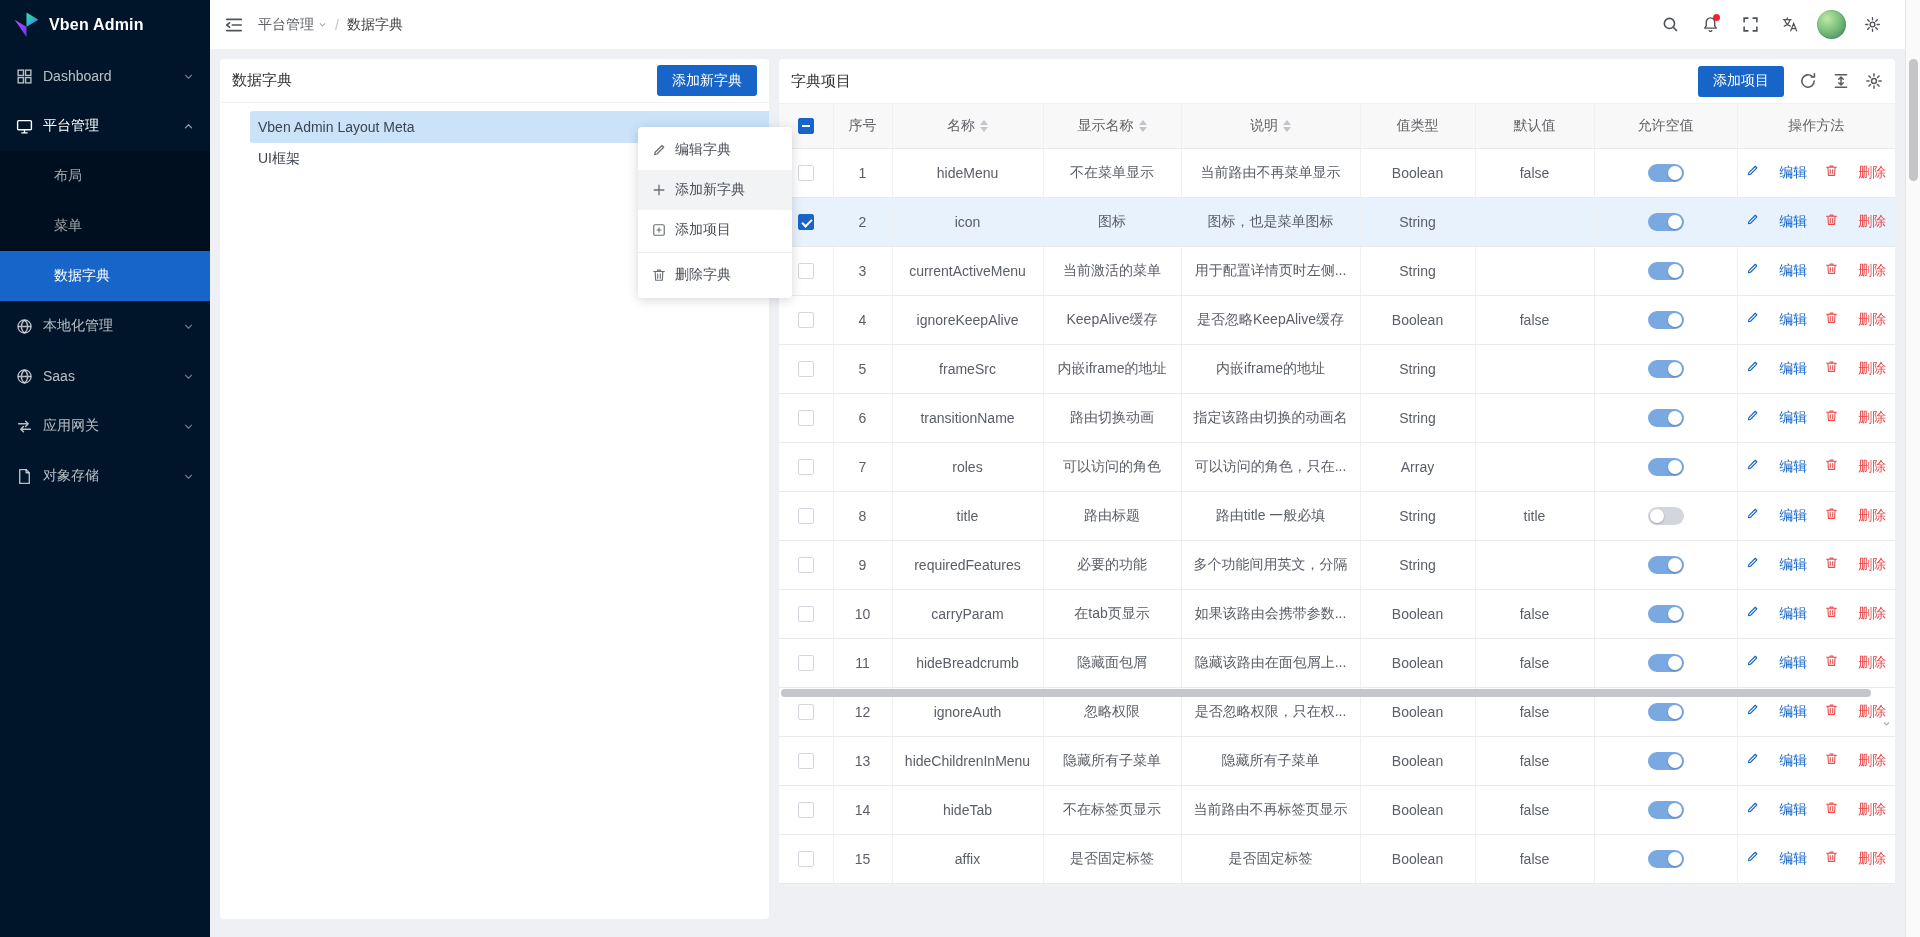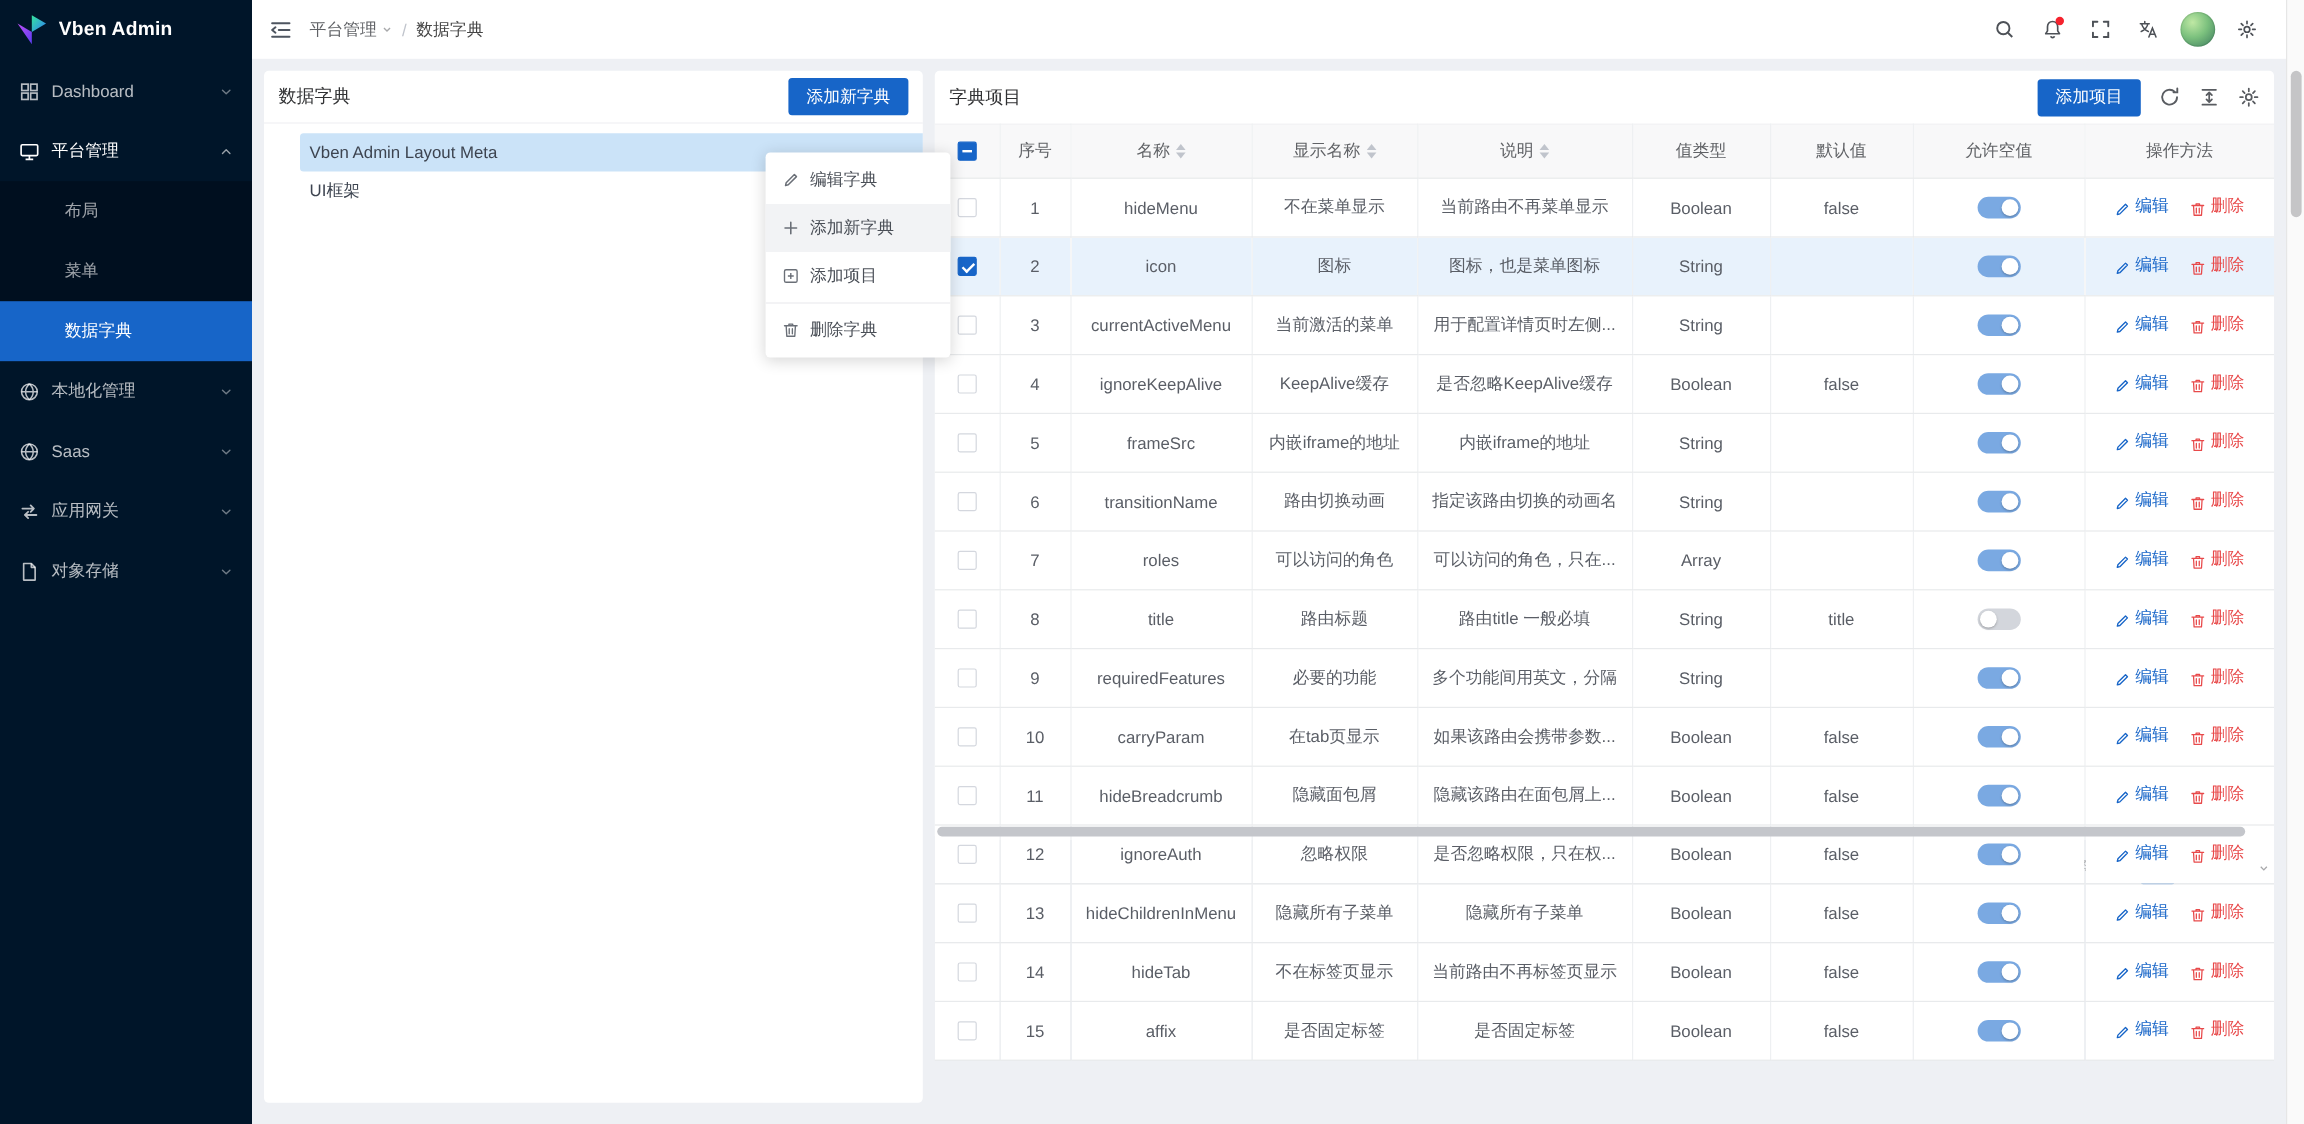--- a/index.html
+++ b/index.html
@@ -68,21 +68,21 @@
 .sort .s-up{border-bottom:5px solid #c0c4cc}
 .sort .s-down{border-top:5px solid #c0c4cc}
 .cb{width:16px;height:16px;border:1px solid #d4d7de;border-radius:2px;background:#fff;margin:0 auto;cursor:pointer;position:relative;display:block}
 .cb.checked,.cb.ind{background:#1765c8;border-color:#1765c8}
 .cb.checked::after{content:"";position:absolute;left:5px;top:1.5px;width:4px;height:8px;border-right:2px solid #fff;border-bottom:2px solid #fff;transform:rotate(45deg)}
 .cb.ind::after{content:"";position:absolute;left:3px;top:6px;width:8px;height:2px;background:#fff}
 .switch{width:36px;height:18px;border-radius:9px;background:#7aa9e2;display:inline-block;position:relative;cursor:pointer;vertical-align:middle}
 .switch::after{content:"";position:absolute;top:2px;left:20px;width:14px;height:14px;border-radius:50%;background:#fff;box-shadow:0 1px 2px rgba(0,0,0,.25)}
 .switch.off{background:#d3d6dc}
 .switch.off::after{left:2px}
-.act{display:inline-flex;align-items:flex-end;gap:4px;font-size:14px;cursor:pointer;margin:0 7px;text-decoration:none}
+.act{display:inline-flex;align-items:flex-start;gap:20px;font-size:14px;cursor:pointer;margin:0 7px;text-decoration:none}
 .act svg{width:13px;height:13px}
 .act.edit{color:#1765c8}
 .act.del{color:#e8494a}
 .hscroll{position:absolute;left:2px;right:2px;bottom:2px;height:10px}
 .hthumb{position:absolute;left:0;top:1px;height:8px;width:98%;background:#c4c6cb;border-radius:4px;cursor:pointer}
 
 .pager{display:flex;align-items:center;justify-content:flex-end;gap:13px;margin-top:9px;color:#606266;font-size:14px;padding-right:4px}
 .page-num{width:28px;height:28px;background:#1765c8;color:#fff;display:flex;align-items:center;justify-content:center;border-radius:2px;cursor:pointer}
 .page-size{display:flex;align-items:center;gap:6px;cursor:pointer}
 

